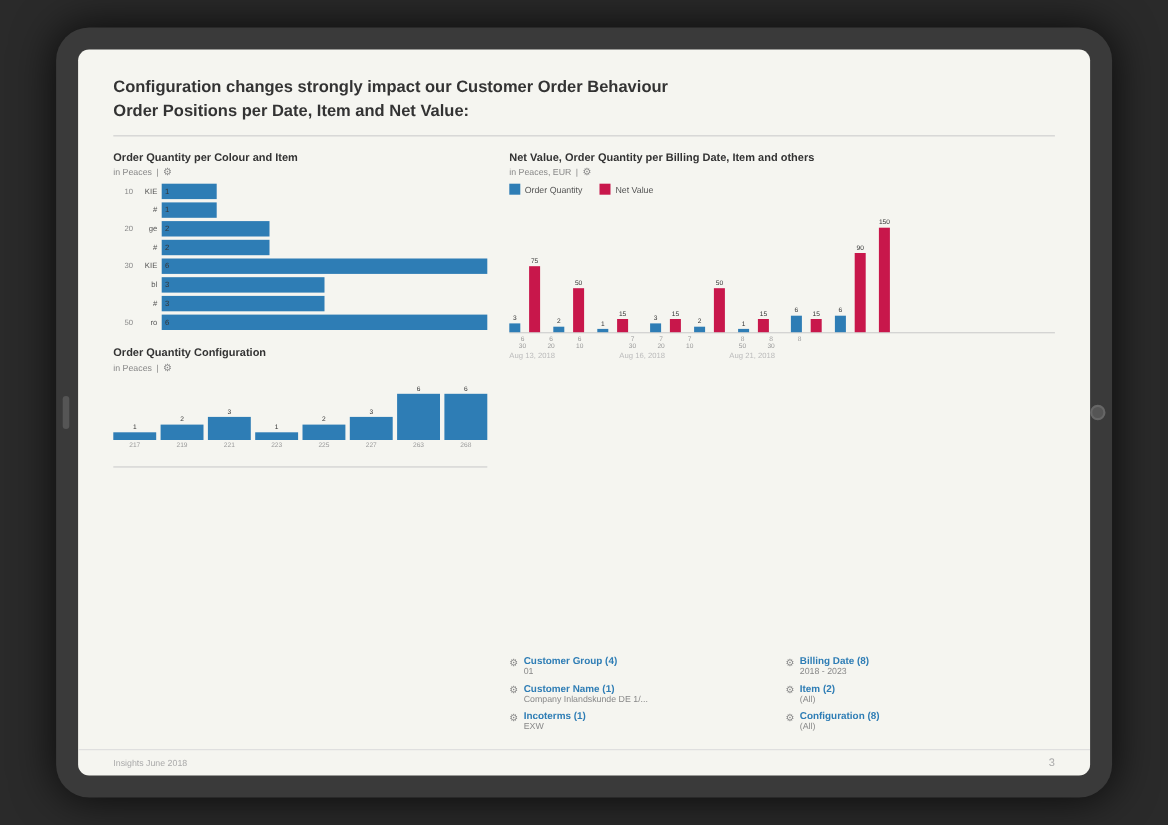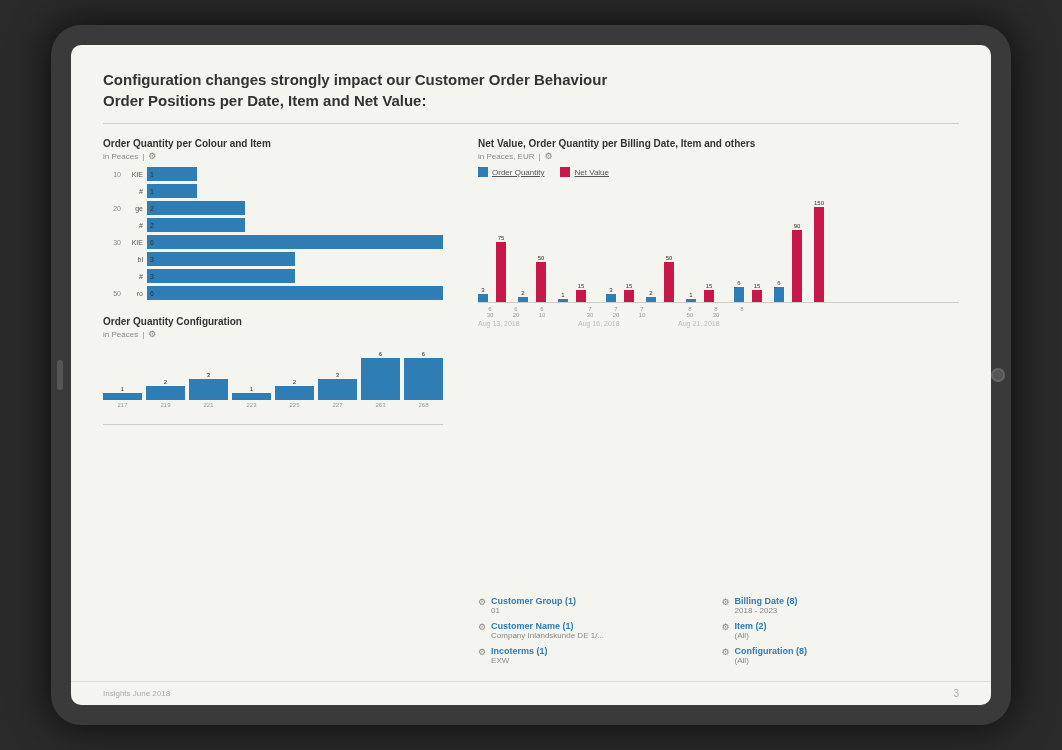--- a/index.html
+++ b/index.html
@@ -65,21 +65,21 @@
       line-height: 1.4;
       margin-bottom: 12px;
     }
     .title-divider {
       border: none;
       border-top: 1px solid #ccc;
       margin-bottom: 14px;
     }
     .charts-row {
       display: flex;
-      gap: 35px;
+      gap: 20px;
       flex: 1;
     }
     .left-column {
       width: 340px;
       display: flex;
       flex-direction: column;
       gap: 10px;
     }
     .right-column {
       flex: 1;
@@ -155,21 +155,20 @@
       display: flex;
       gap: 16px;
       margin-bottom: 6px;
     }
     .legend-item {
       display: flex;
       align-items: center;
       gap: 4px;
       font-size: 8px;
       color: #555;
-      text-decoration: underline;
     }
     .legend-color {
       width: 10px;
       height: 10px;
     }
     .blue-bar { background: #2e7db5; }
     .red-bar { background: #c8174b; }
     
     .filter-grid {
       display: grid;
@@ -528,21 +527,21 @@
                 <span style="font-size:7px;color:#bbb;margin-top:2px;">Aug 21, 2018</span>
               </div>
             </div>
           </div>
 
           <div class="filter-grid" style="margin-top:auto;">
 
             <div class="filter-chip">
               <span class="filter-gear">⚙</span>
               <div class="filter-text">
-                <div class="filter-name">Customer Group (1)</div>
+                <div class="filter-name">Customer Group (4)</div>
                 <div class="filter-value">01</div>
               </div>
             </div>
 
             <div class="filter-chip">
               <span class="filter-gear">⚙</span>
               <div class="filter-text">
                 <div class="filter-name">Billing Date (8)</div>
                 <div class="filter-value">2018 - 2023</div>
               </div>

